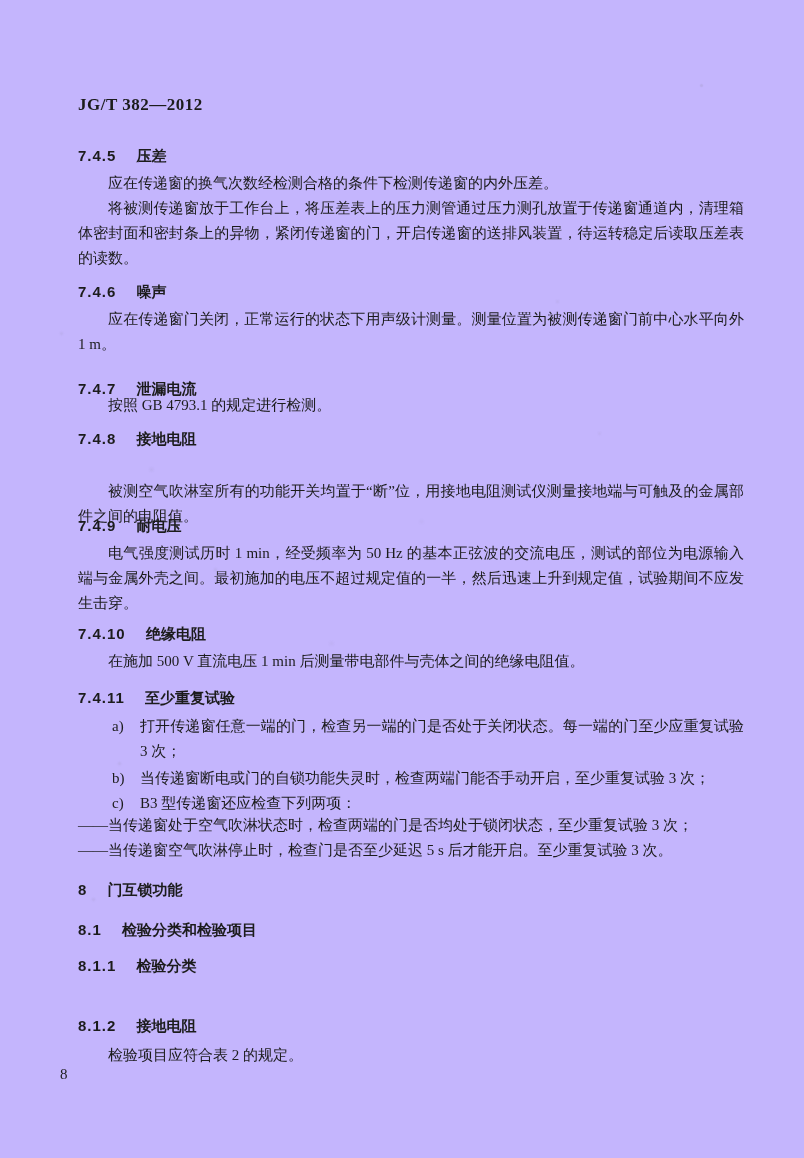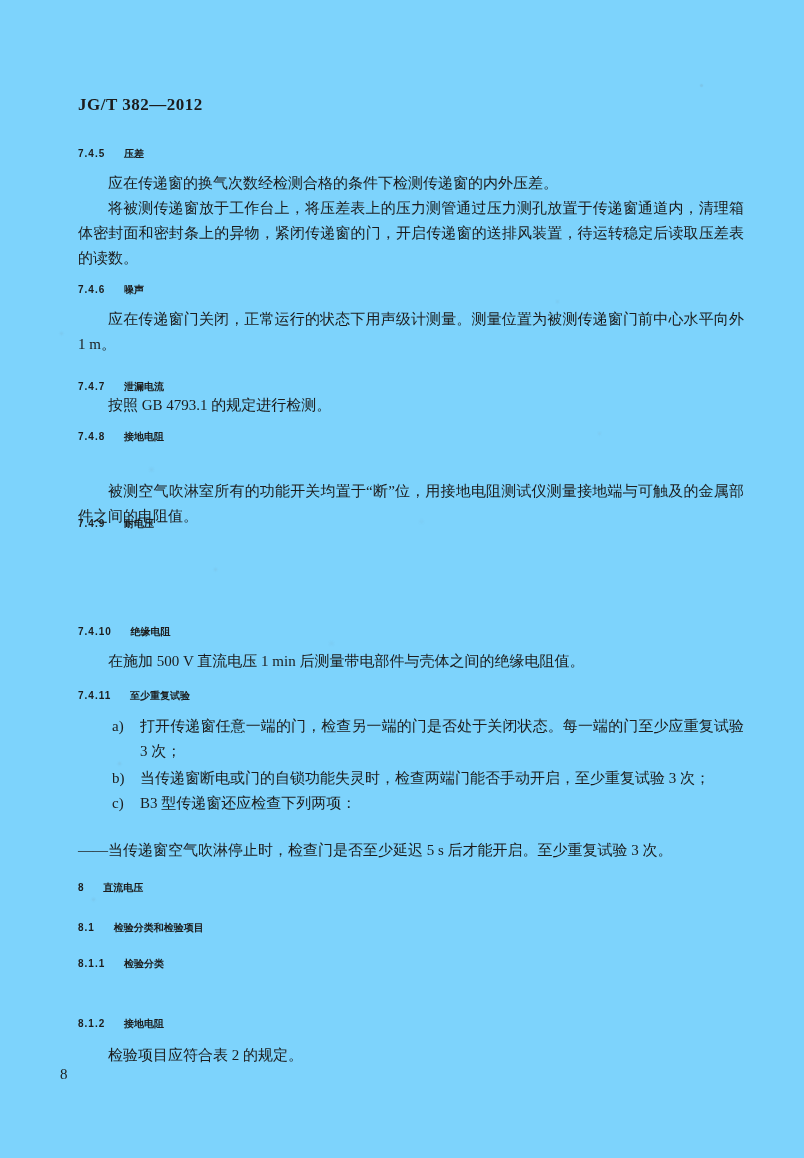--- a/index.html
+++ b/index.html
@@ -5,40 +5,40 @@
   html, body {
     margin: 0;
     padding: 0;
     background: #f4f4f2;
   }
   .page {
     position: relative;
     width: 804px;
     height: 1158px;
     margin: 0 auto;
-    background: #7dd3fc;
+    background: #c4b5fd;
     color: #1c1c1c;
     font-family: "Liberation Serif", "DejaVu Serif", serif;
     overflow: hidden;
   }
   .block {
     position: absolute;
     left: 78px;
     width: 666px;
   }
   .doc-header {
     font-family: "Liberation Serif", "DejaVu Serif", serif;
     font-weight: bold;
     font-size: 17px;
     letter-spacing: 0.5px;
   }
   .heading {
     font-family: "Liberation Sans", "DejaVu Sans", sans-serif;
     font-weight: bold;
-    font-size: 10px;
+    font-size: 15px;
     white-space: nowrap;
   }
   .heading .num {
     display: inline-block;
     margin-right: 16px;
     letter-spacing: 1px;
   }
   .para {
     font-size: 15px;
     line-height: 25px;
@@ -123,20 +123,21 @@
   <div class="block heading" style="top:430px">
     <span class="num">7.4.8</span>
     <span class="title">接地电阻</span>
   </div>
   <div class="block para" style="top:479px">被测空气吹淋室所有的功能开关均置于“断”位，用接地电阻测试仪测量接地端与可触及的金属部件之间的电阻值。</div>
 
   <div class="block heading" style="top:517px">
     <span class="num">7.4.9</span>
     <span class="title">耐电压</span>
   </div>
+  <div class="block para" style="top:541px">电气强度测试历时 1 min，经受频率为 50 Hz 的基本正弦波的交流电压，测试的部位为电源输入端与金属外壳之间。最初施加的电压不超过规定值的一半，然后迅速上升到规定值，试验期间不应发生击穿。</div>
 
   <div class="block heading" style="top:625px">
     <span class="num">7.4.10</span>
     <span class="title">绝缘电阻</span>
   </div>
   <div class="block para" style="top:649px">在施加 500 V 直流电压 1 min 后测量带电部件与壳体之间的绝缘电阻值。</div>
 
   <div class="block heading" style="top:689px">
     <span class="num">7.4.11</span>
     <span class="title">至少重复试验</span>
@@ -148,25 +149,26 @@
   </div>
   <div class="block list-item" style="top:766px">
     <span class="marker">b)</span>
     <span>当传递窗断电或门的自锁功能失灵时，检查两端门能否手动开启，至少重复试验 3 次；</span>
   </div>
   <div class="block list-item" style="top:791px">
     <span class="marker">c)</span>
     <span>B3 型传递窗还应检查下列两项：</span>
   </div>
 
+  <div class="block dash-item" style="top:813px">——当传递窗处于空气吹淋状态时，检查两端的门是否均处于锁闭状态，至少重复试验 3 次；</div>
   <div class="block dash-item" style="top:838px">——当传递窗空气吹淋停止时，检查门是否至少延迟 5 s 后才能开启。至少重复试验 3 次。</div>
 
   <div class="block heading" style="top:881px">
     <span class="num">8</span>
-    <span class="title">直流电压</span>
+    <span class="title">门互锁功能</span>
   </div>
 
   <div class="block heading" style="top:921px">
     <span class="num">8.1</span>
     <span class="title">检验分类和检验项目</span>
   </div>
 
   <div class="block heading" style="top:957px">
     <span class="num">8.1.1</span>
     <span class="title">检验分类</span>

